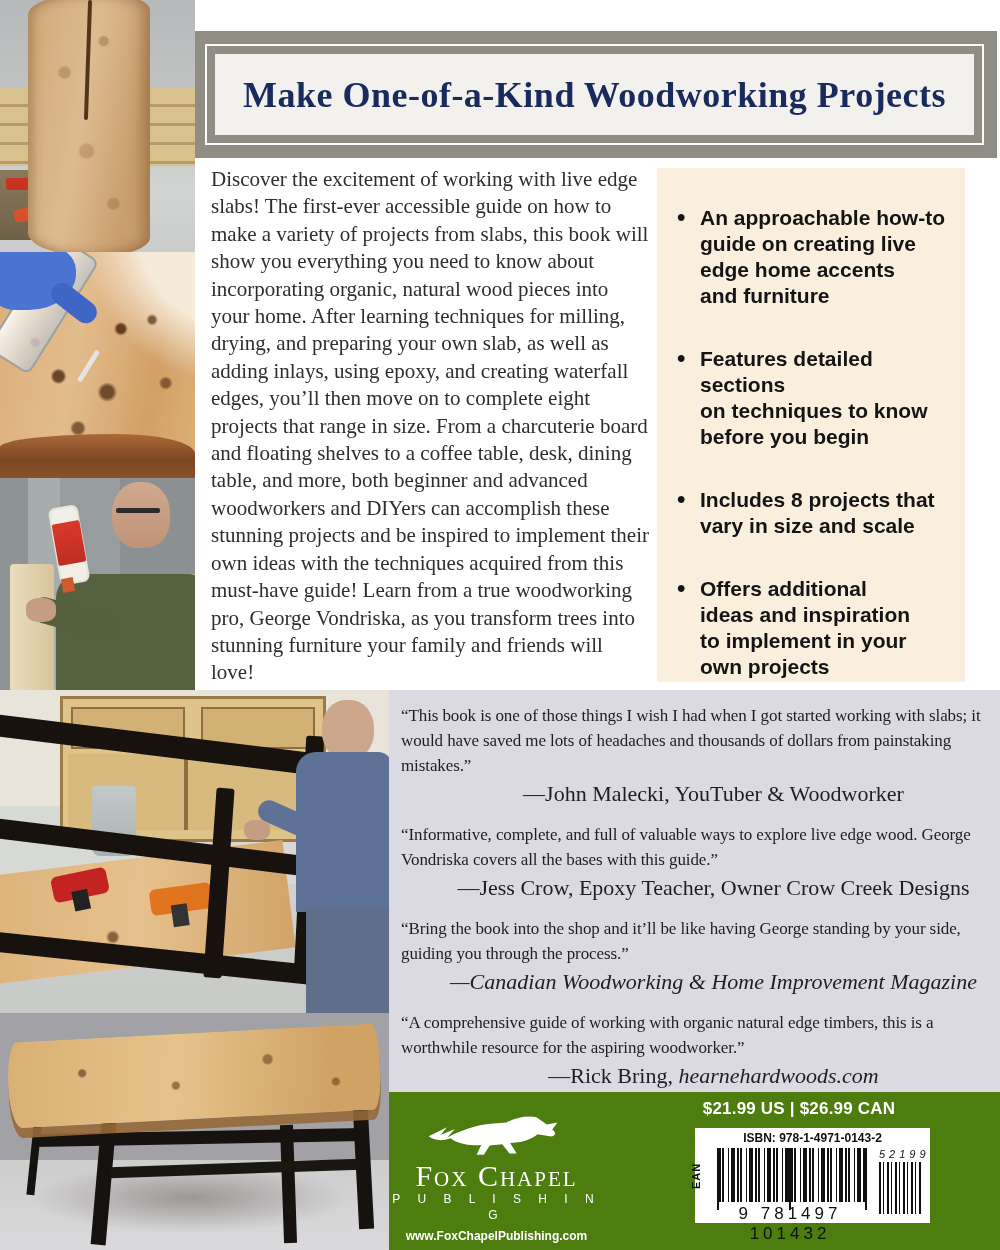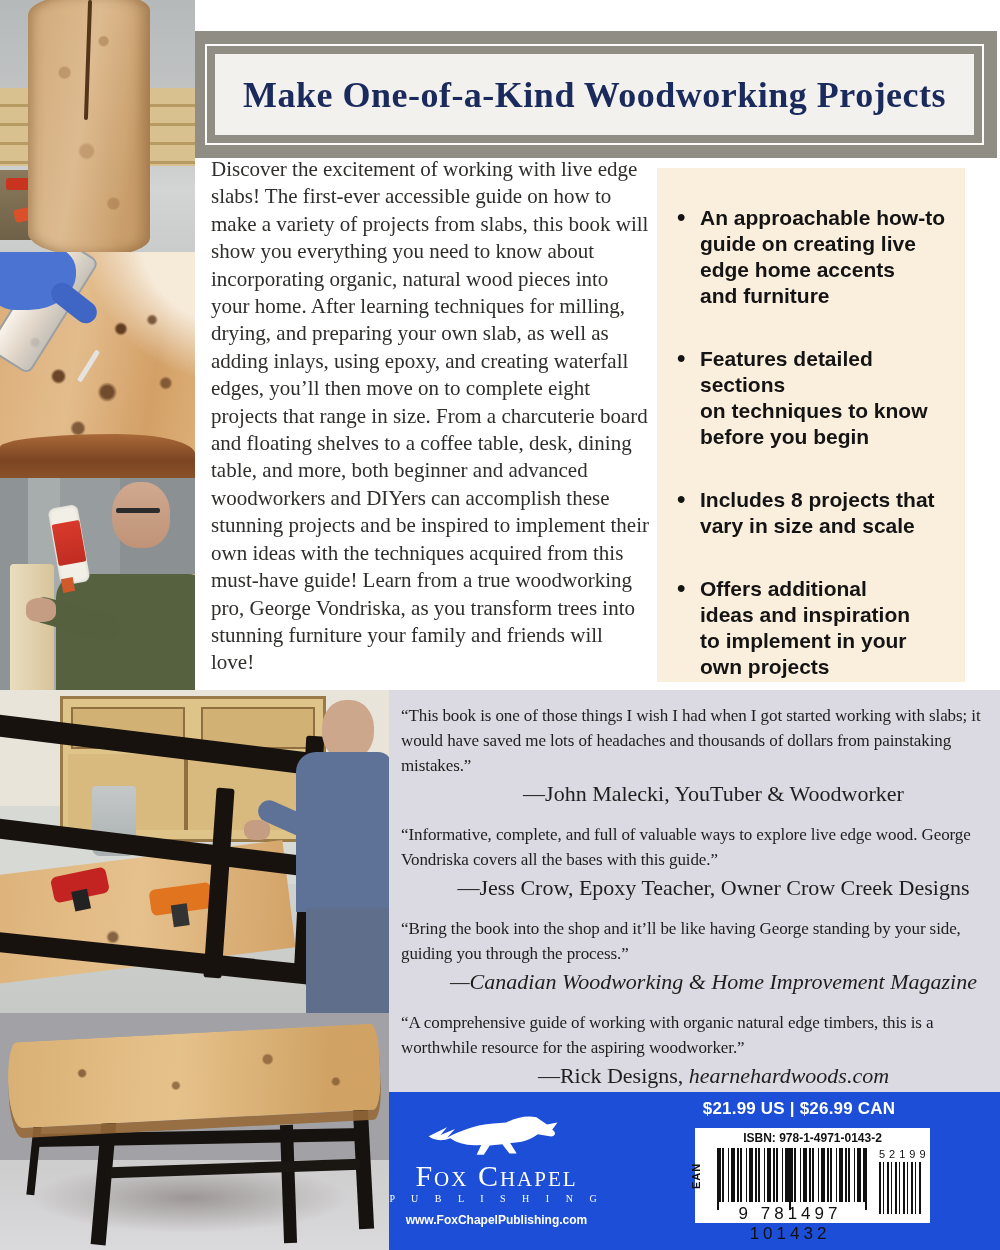--- a/index.html
+++ b/index.html
@@ -18,21 +18,21 @@
 
   
   .banner{left:192px;top:31px;width:805px;height:127px;background:#8f8d84;}
   .banner-frame{position:absolute;left:13px;right:13px;top:13px;bottom:13px;
     border:2px solid #fbfbfa;background:#8f8d84;padding:8px;box-sizing:border-box;}
   .banner-panel{width:100%;height:100%;background:#f2f1ee;display:flex;align-items:center;justify-content:center;}
   .banner-title{font-family:"Liberation Serif",serif;font-weight:700;font-size:36px;
     color:#1b2a5c;letter-spacing:.5px;white-space:nowrap;}
 
   
-  .intro{left:211px;top:156px;width:440px;font-size:21px;line-height:27.4px;color:#2f2e2c;}
+  .intro{left:211px;top:166px;width:440px;font-size:21px;line-height:27.4px;color:#2f2e2c;}
 
   
   .features{left:657px;top:168px;width:308px;height:514px;background:#faeedd;box-sizing:border-box;
     padding:37px 2px 0 16px;}
   .features ul{margin:0;padding:0;list-style:none;}
   .features li{position:relative;padding-left:27px;margin-bottom:37px;
     font-family:"Liberation Sans",sans-serif;font-weight:700;font-size:21px;line-height:26px;
     color:#141414;white-space:pre-line;}
   .features li::before{content:"•";position:absolute;left:4px;top:-1px;font-size:24px;}
 
@@ -137,40 +137,40 @@
   .p5-rail2{left:110px;top:150px;width:250px;height:11px;transform:rotate(-2deg);position:absolute;background:#1a1612;}
 
   
   .quotes{left:389px;top:690px;width:611px;height:402px;background:#dbdae2;box-sizing:border-box;
     padding:13px 18px 0 12px;color:#1e1e1e;}
   .quote{font-size:17px;line-height:25px;letter-spacing:-.1px;margin:0 0 5px 0;}
   .attr{font-size:22px;line-height:22px;text-align:center;padding-left:44px;margin:0 0 17px 0;}
   .attr .em{font-style:italic;}
 
   
-  .footer{left:389px;top:1092px;width:611px;height:158px;background:#1d4ed8;color:#fff;}
+  .footer{left:389px;top:1092px;width:611px;height:158px;background:#4d7c0f;color:#fff;}
   .price{position:absolute;left:250px;top:7px;width:320px;text-align:center;
     font-family:"Liberation Sans",sans-serif;font-weight:700;font-size:17px;letter-spacing:.2px;}
   .logo{position:absolute;left:0;top:22px;width:215px;text-align:center;}
   .logo-fox{display:block;margin:0 auto 2px auto;}
   .logo-name{font-family:"Liberation Serif",serif;font-variant:small-caps;font-size:30px;letter-spacing:2px;line-height:28px;}
-  .logo-sub{font-family:Liberation Serif, serif;font-size:10px;letter-spacing:7px;line-height:16px;margin-top:1px;}
+  .logo-sub{font-family:Liberation Sans, sans-serif;font-size:12px;letter-spacing:7px;line-height:16px;margin-top:1px;}
   .logo-site{font-family:"Liberation Sans",sans-serif;font-weight:700;font-size:12px;margin-top:6px;}
   .barcode-box{position:absolute;left:306px;top:36px;width:235px;height:95px;background:#fff;color:#111;}
   .isbn{position:absolute;left:0;top:3px;width:100%;text-align:center;
     font-family:"Liberation Sans",sans-serif;font-weight:700;font-size:12px;color:#111;}
   .ean{position:absolute;left:-12px;top:42px;transform:rotate(-90deg);
     font-family:"Liberation Sans",sans-serif;font-weight:700;font-size:11px;letter-spacing:1px;}
   .bars-main{position:absolute;left:24px;top:20px;width:146px;height:54px;
     background:repeating-linear-gradient(90deg,#111 0 2px,#fff 2px 3px,#111 3px 5px,#fff 5px 9px,#111 9px 10px,#fff 10px 12px,#111 12px 16px,#fff 16px 18px);}
   .guard{position:absolute;top:20px;width:2px;height:62px;background:#111;}
   .g1{left:22px;} .g2{left:94px;} .g3{left:170px;}
   .digits-main{position:absolute;left:10px;top:76px;width:170px;text-align:center;
     font-family:"Liberation Sans",sans-serif;font-size:17px;letter-spacing:4px;color:#111;}
-  .addon{position:absolute;left:184px;top:20px;width:44px;}
+  .addon{position:absolute;left:184px;top:20px;width:44px;font-style:italic;}
   .digits-addon{font-family:"Liberation Sans",sans-serif;font-size:11px;letter-spacing:4px;color:#111;text-align:center;}
   .bars-addon{margin-top:2px;width:44px;height:52px;
     background:repeating-linear-gradient(90deg,#111 0 2px,#fff 2px 4px,#111 4px 5px,#fff 5px 8px);}
 </style>
 </head>
 <body>
 
 <div class="page">
 
   <div class="abs woodstrip"></div>
@@ -267,21 +267,21 @@
     <p class="quote">“This book is one of those things I wish I had when I got started working with slabs; it would have saved me lots of headaches and thousands of dollars from painstaking mistakes.”</p>
     <p class="attr"><span>—John Malecki, YouTuber &amp; Woodworker</span><span class="em"></span></p>
 
     <p class="quote">“Informative, complete, and full of valuable ways to explore live edge wood. George Vondriska covers all the bases with this guide.”</p>
     <p class="attr"><span>—Jess Crow, Epoxy Teacher, Owner Crow Creek Designs</span><span class="em"></span></p>
 
     <p class="quote">“Bring the book into the shop and it’ll be like having George standing by your side, guiding you through the process.”</p>
     <p class="attr"><span></span><span class="em">—Canadian Woodworking &amp; Home Improvement Magazine</span></p>
 
     <p class="quote">“A comprehensive guide of working with organic natural edge timbers, this is a worthwhile resource for the aspiring woodworker.”</p>
-    <p class="attr"><span>—Rick Designs, </span><span class="em">hearnehardwoods.com</span></p>
+    <p class="attr"><span>—Rick Bring, </span><span class="em">hearnehardwoods.com</span></p>
   </div>
 
   <div class="abs footer">
     <div class="price">$21.99 US | $26.99 CAN</div>
 
     <div class="logo">
       <svg class="logo-fox" viewBox="0 0 220 70" width="152" height="46" aria-hidden="true">
         <path fill="#ffffff" d="M6 34 L34 20 24 32 46 23 34 36 C54 26 76 17 100 15 L124 13 C138 6 154 2 170 5 L186 16 202 13 194 24 C201 28 199 35 190 34 L172 31 C161 40 146 44 130 44 L140 60 129 60 118 46 99 48 90 62 79 62 86 47 C66 49 50 45 39 37 C27 42 12 40 6 34 Z"></path>
       </svg>
       <div class="logo-name">Fox Chapel</div>

